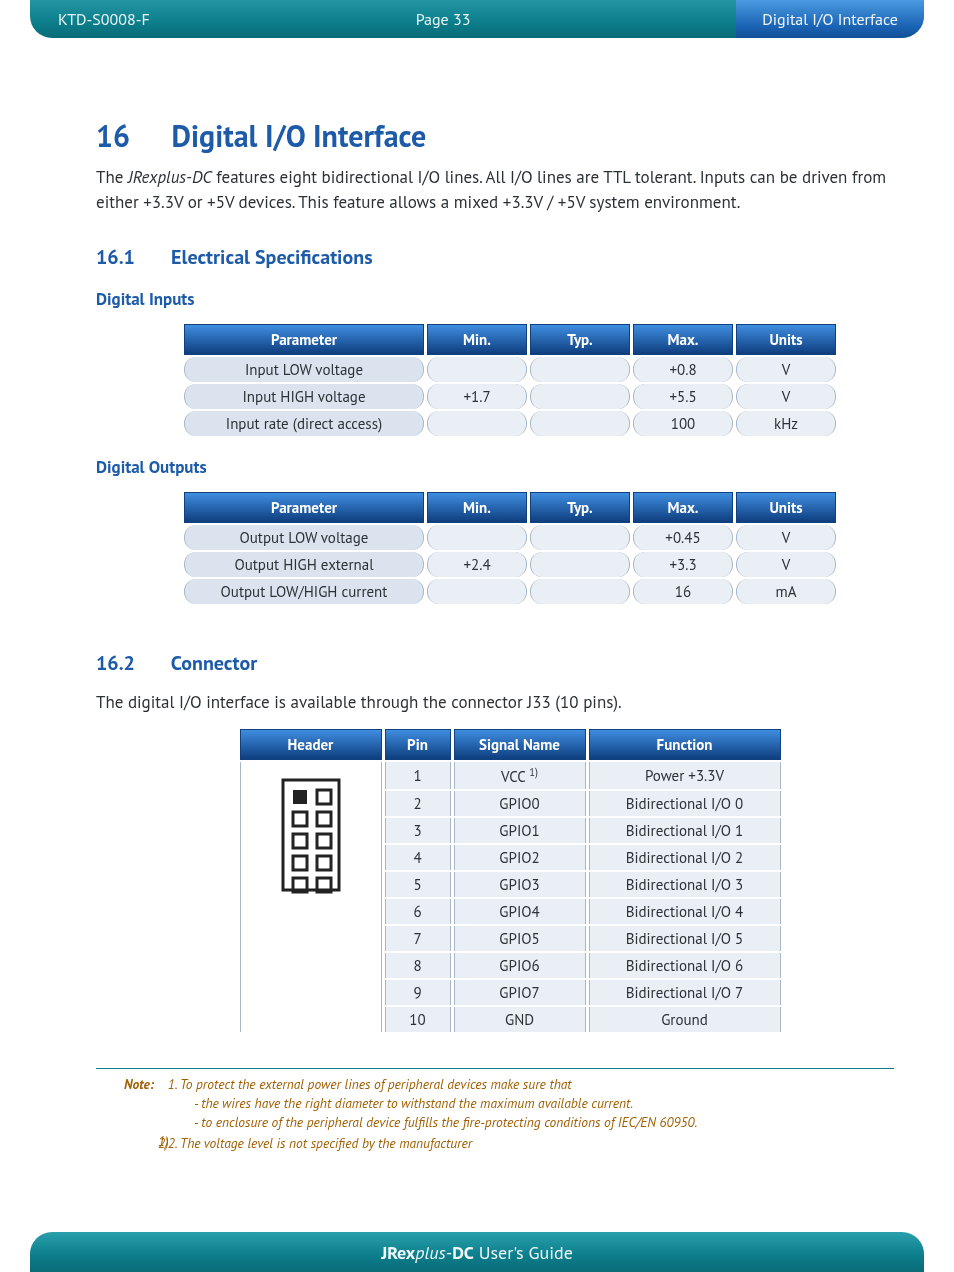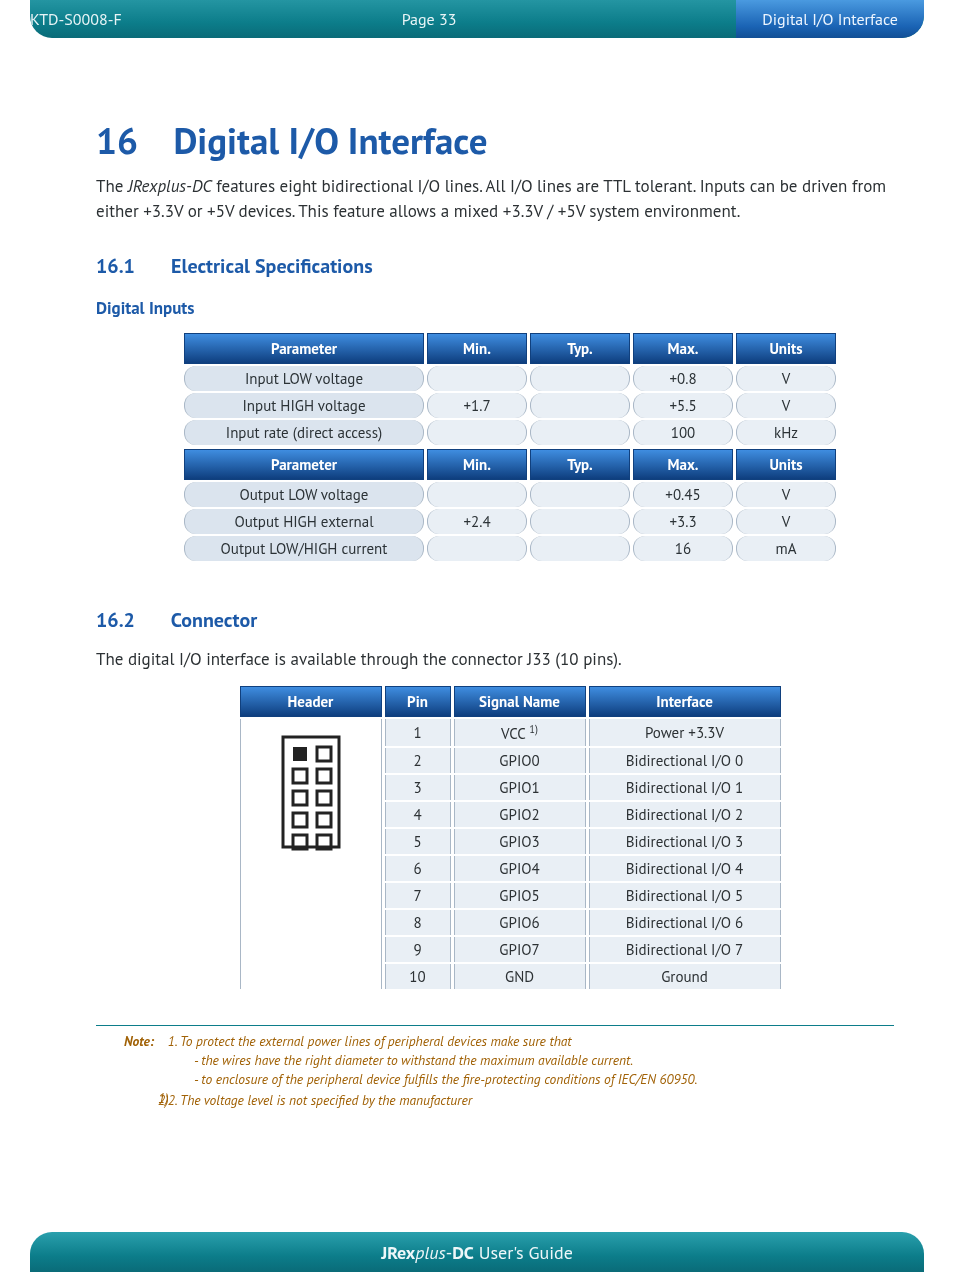--- a/index.html
+++ b/index.html
@@ -29,38 +29,38 @@
     position:relative;
     margin:0 30px;
     height:38px;
     background:linear-gradient(#2495a2,#0c7d8a 60%,#0a6b78);
     border-radius:0 0 22px 22px;
     color:#e8f4f6;
     display:flex;align-items:center;
     font-size:16px;
     overflow:hidden;
   }
-  .topbar .left{flex:0 0 auto;}
+  .topbar .left{flex:0 0 auto;padding-left:28px;}
   .topbar .center{flex:1;text-align:center;}
   .topbar .rightcap{
     flex:0 0 auto;
     padding:0 26px 0 26px;
     height:100%;
     display:flex;align-items:center;
     background:linear-gradient(#4a9ae0,#1a63b4 70%,#124f95);
     border-radius:0 0 22px 0;
     color:#eef6ff;
   }
   
   .page{
     padding:60px 60px 0 96px;
   }
   h1.section{
     color:var(--blue);
-    font-size:37px;
+    font-size:30px;
     font-weight:700;
     margin:18px 0 10px 0;
   }
   h1.section .num{display:inline-block;width:68px;}
   .para{
     font-size:17px;line-height:1.45;color:var(--txt);
     max-width:800px;margin:6px 0 30px 0;
   }
   .para em{font-style:italic;}
   h2.subsection{
@@ -183,20 +183,21 @@
             <td class="param">Input rate (direct access)</td>
             <td></td>
             <td></td>
             <td>100</td>
             <td>kHz</td>
           </tr>
         </tbody>
     </table>
   </div>
 
+  <h3 class="minor">Digital Outputs</h3>
   <div class="spec-wrap">
     <table class="spec">
       <thead>
           <tr>
         <th class="w-param">Parameter</th>
         <th class="w-n">Min.</th>
         <th class="w-n">Typ.</th>
         <th class="w-n">Max.</th>
         <th class="w-n">Units</th>
       </tr>
@@ -233,21 +234,21 @@
   </h2>
   <p class="para" style="margin-bottom:12px">The digital I/O interface is available through the connector J33 (10 pins).</p>
 
   <div class="spec-wrap">
     <table class="conn">
       <thead>
           <tr>
         <th style="min-width:120px">Header</th>
         <th style="min-width:44px">Pin</th>
         <th style="min-width:110px">Signal Name</th>
-        <th style="min-width:170px">Interface</th>
+        <th style="min-width:170px">Function</th>
       </tr>
         </thead>
       <tbody id="conn-body">
           <tr>
             <td class="headercell" rowspan="10">
               <svg class="hdrsvg" width="64" height="118" viewBox="0 0 64 118">
                 <rect x="4" y="4" width="56" height="110" fill="none" stroke="#222" stroke-width="3"></rect>
                 <rect x="14" y="14" width="14" height="14" fill="#222"></rect>
                 <rect x="38" y="14" width="14" height="14" fill="none" stroke="#222" stroke-width="3"></rect>
                 <rect x="14" y="36" width="14" height="14" fill="none" stroke="#222" stroke-width="3"></rect>

